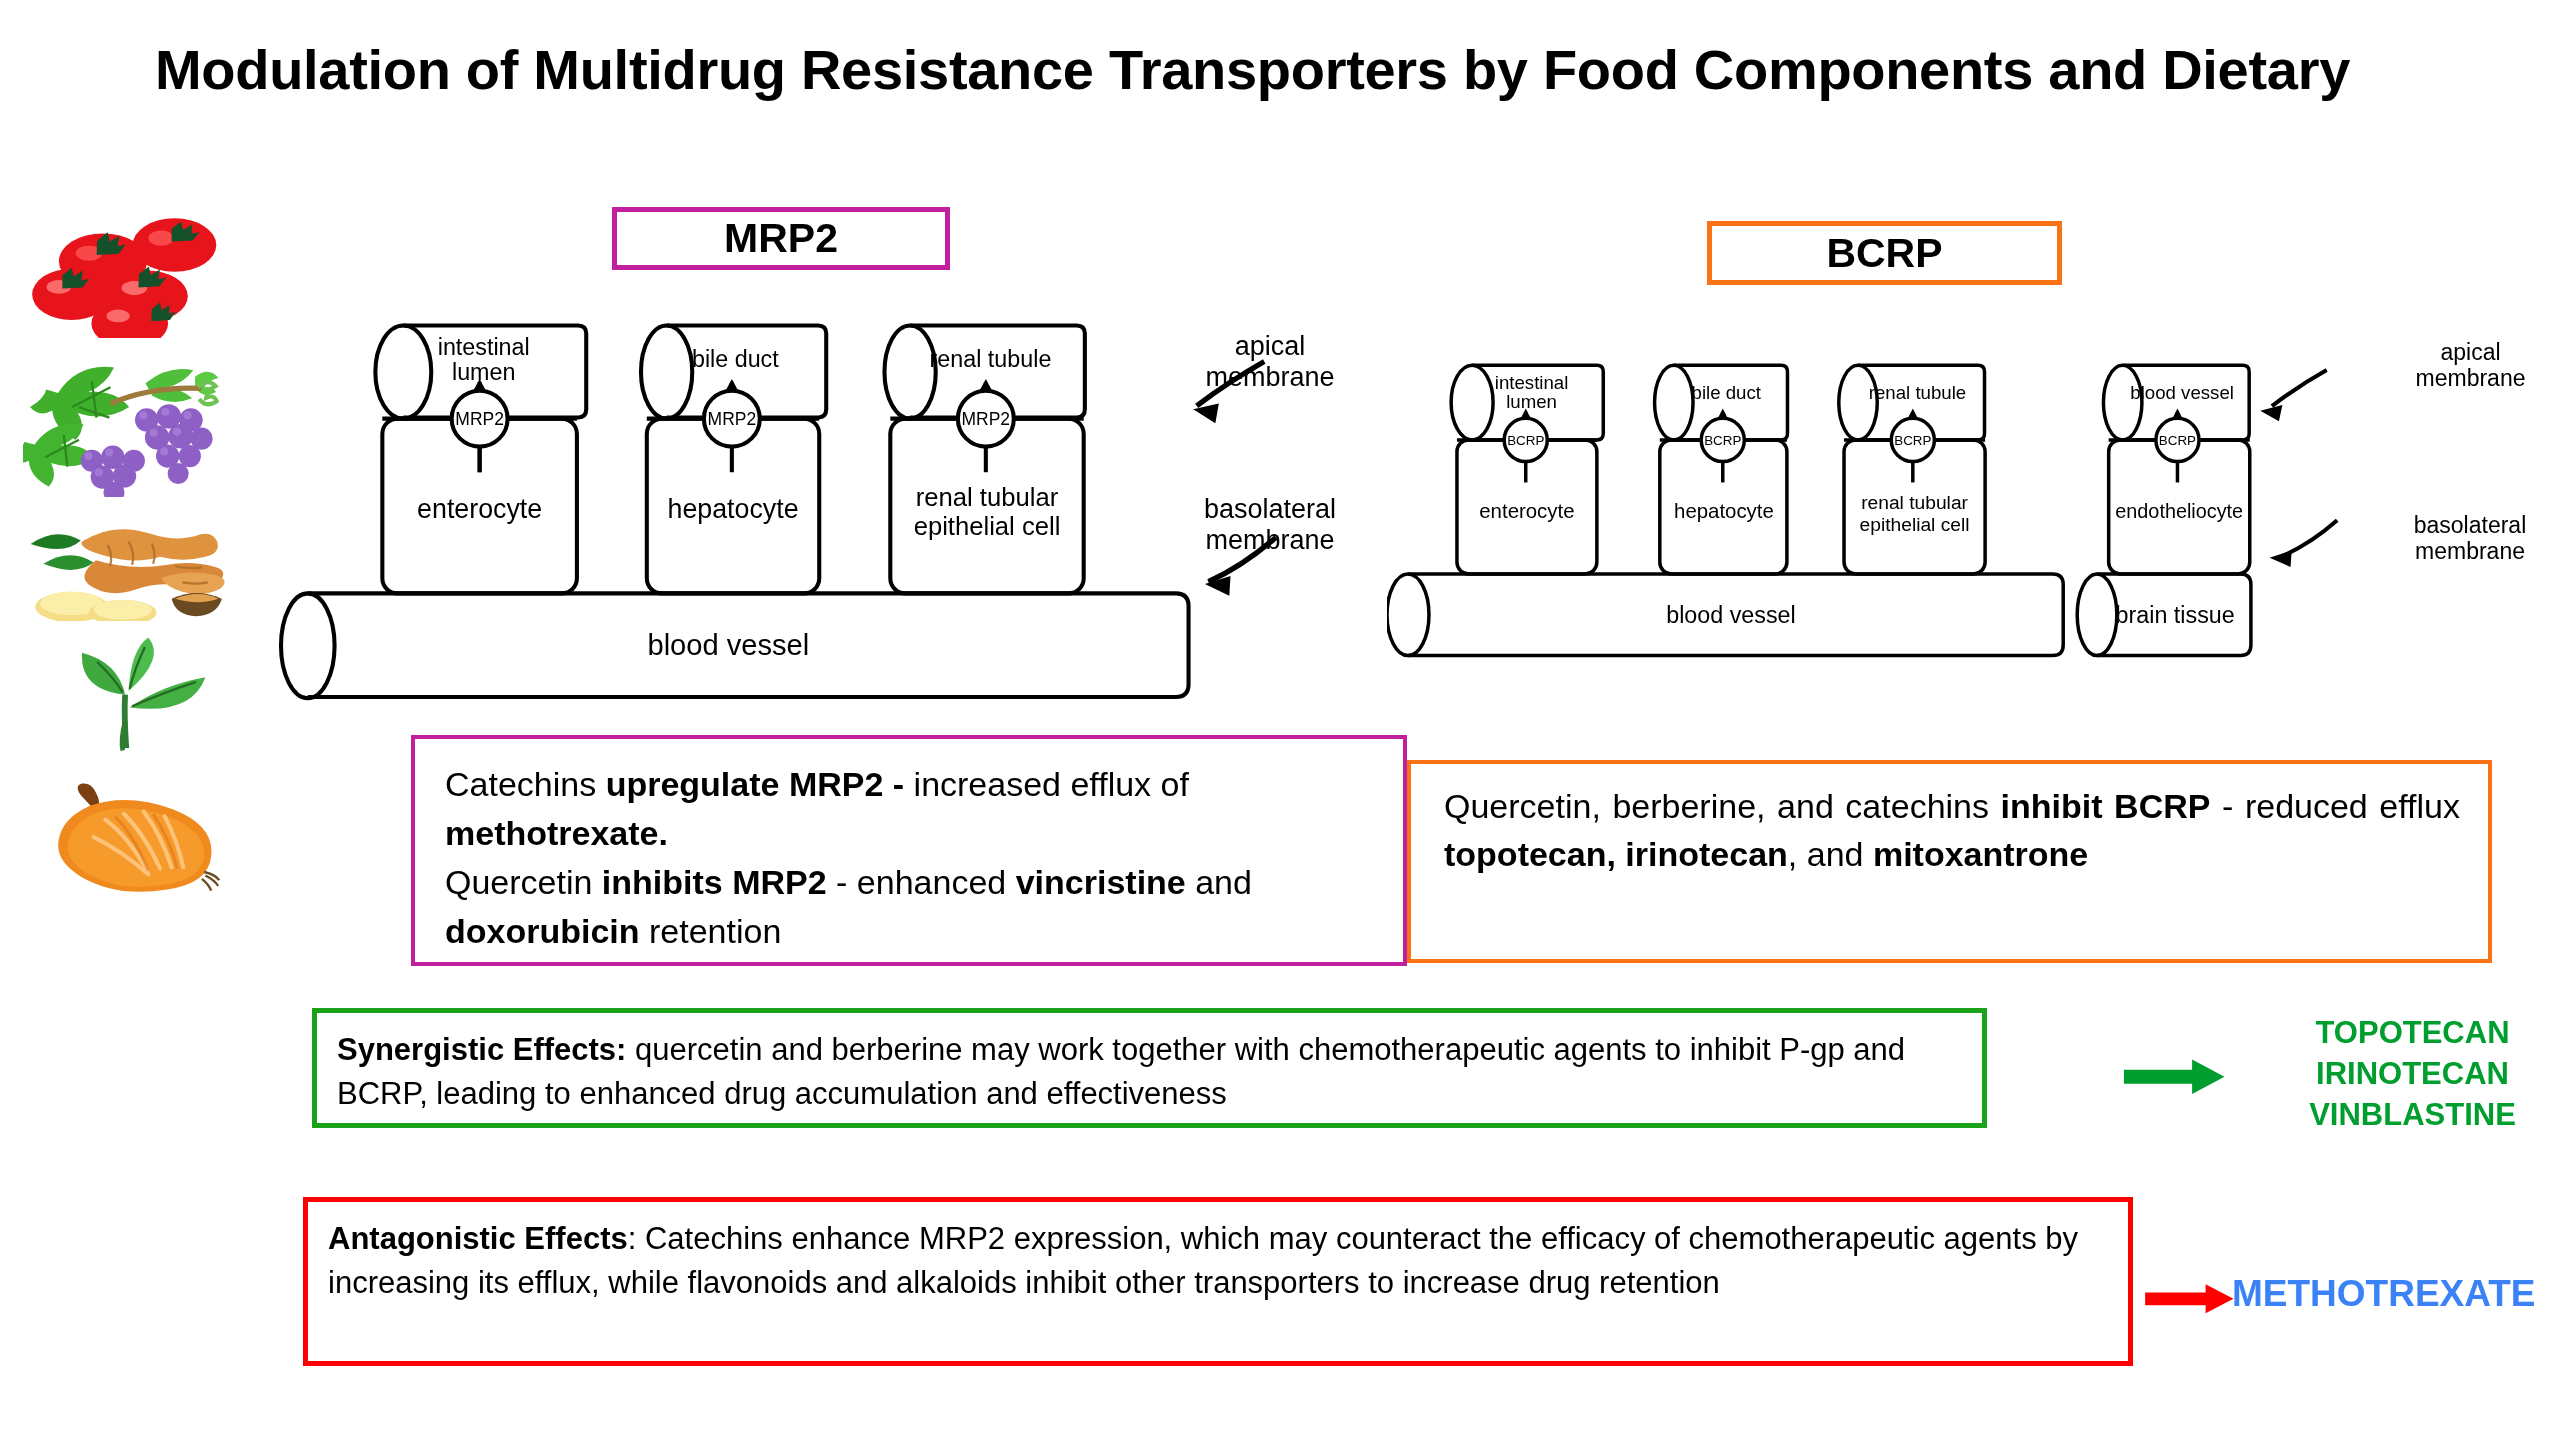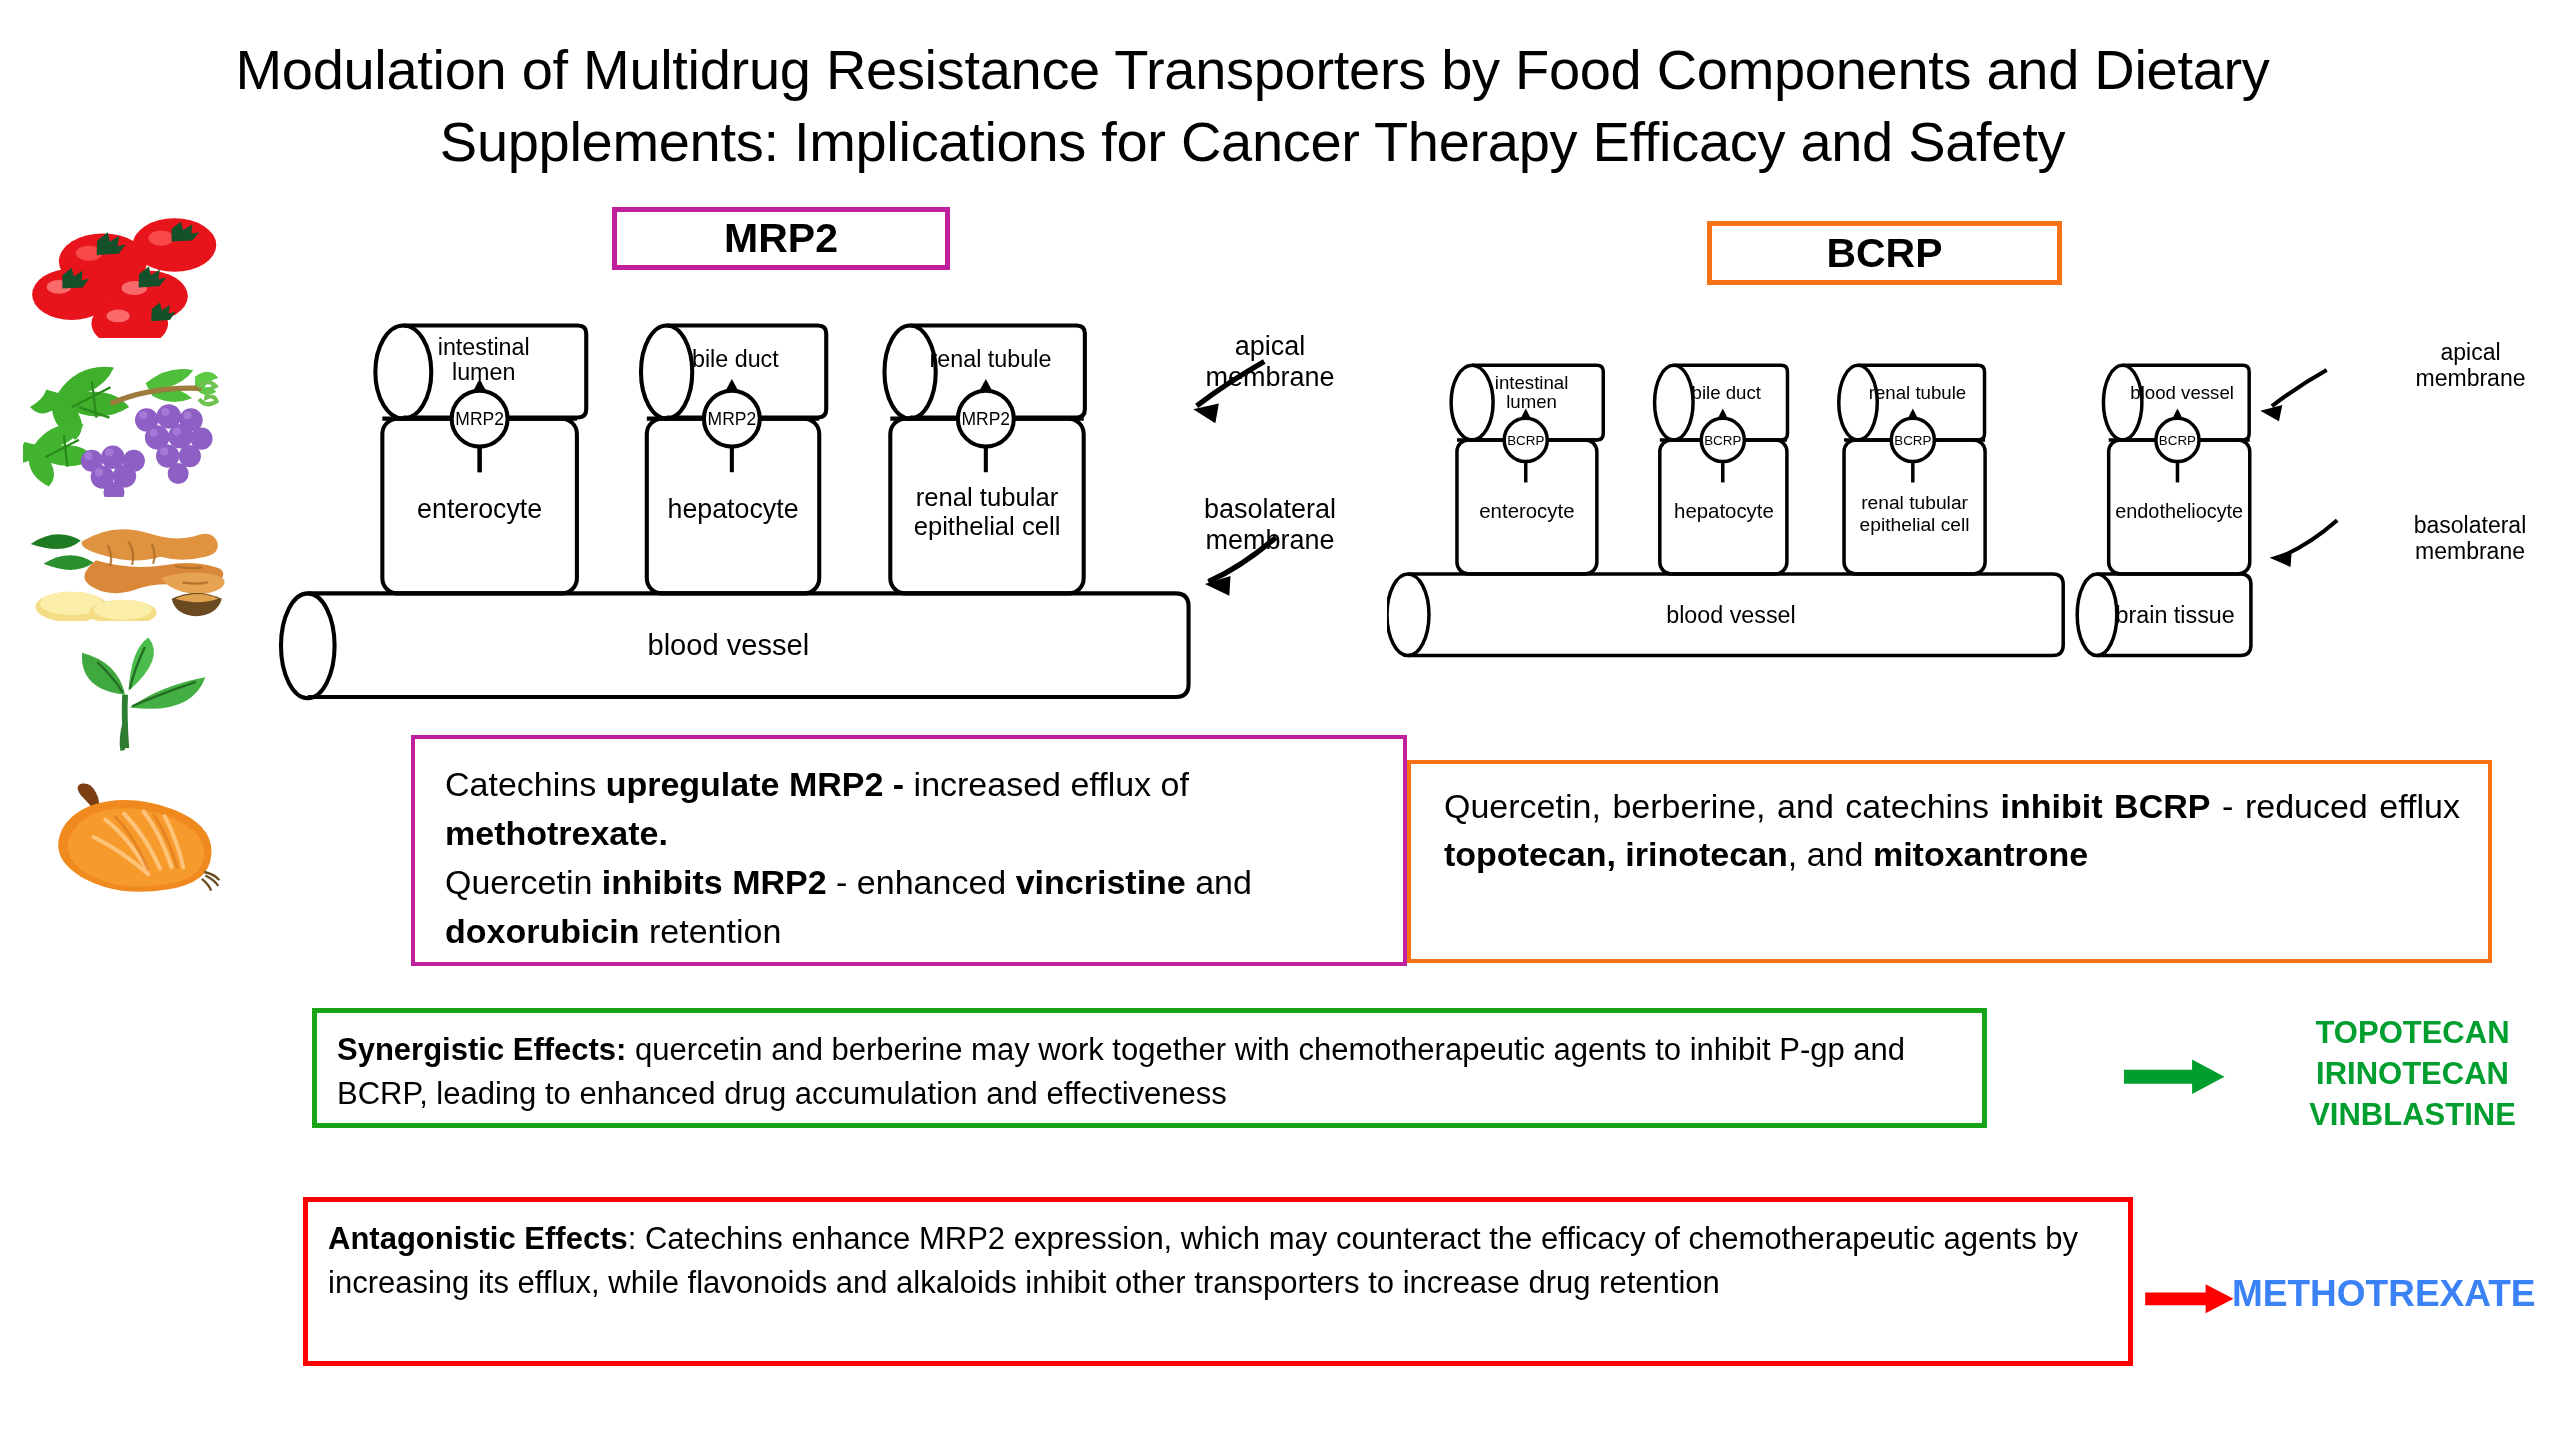--- a/index.html
+++ b/index.html
@@ -5,21 +5,21 @@
   html,body{margin:0;padding:0;background:#fff;}
   body{
     width:2563px;height:1435px;position:relative;overflow:hidden;
     font-family:"Liberation Sans","DejaVu Sans",sans-serif;color:#000;
   }
   .abs{position:absolute;}
 
   
   #title{
     left:0;top:34px;width:2505px;text-align:center;
-    font-size:56px;font-weight:normal;line-height:1.28;
+    font-size:56px;font-weight:bold;line-height:1.28;
     letter-spacing:-0.3px;
   }
   #title .ln{display:block;}
 
   
   #food-col{left:5.8px;top:216px;width:245px;}
   .food{display:block;margin:0 auto 13px auto;}
 
   
   .hdr-box{
@@ -70,21 +70,20 @@
     left:2232px;top:1273px;width:326px;
     font-size:37px;font-weight:bold;color:#3b82f6;
   }
   .arrow-svg{position:absolute;}
 </style>
 </head>
 <body>
 
 <div class="abs" id="title">
   <span class="ln">Modulation of Multidrug Resistance Transporters by Food Components and Dietary</span>
-  <span class="ln">Supplements: Implications for Cancer Therapy Efficacy and Safety</span>
 </div>
 
 <div class="abs" id="food-col">
 
   <svg class="food" width="192" height="122" viewBox="0 0 330 210">
     <ellipse cx="245" cy="50" rx="72" ry="46" fill="#E8141C"></ellipse>
     <ellipse cx="222" cy="38" rx="22" ry="13" fill="#FF5A5A" opacity="0.75"></ellipse>
     <path d="M240 22 l16 -12 4 14 16 -10 -2 16 14 -2 -12 14 -36 2z" fill="#14502A"></path>
     <ellipse cx="122" cy="78" rx="76" ry="48" fill="#E8141C"></ellipse>
     <ellipse cx="98" cy="64" rx="23" ry="13" fill="#FF5A5A" opacity="0.75"></ellipse>

